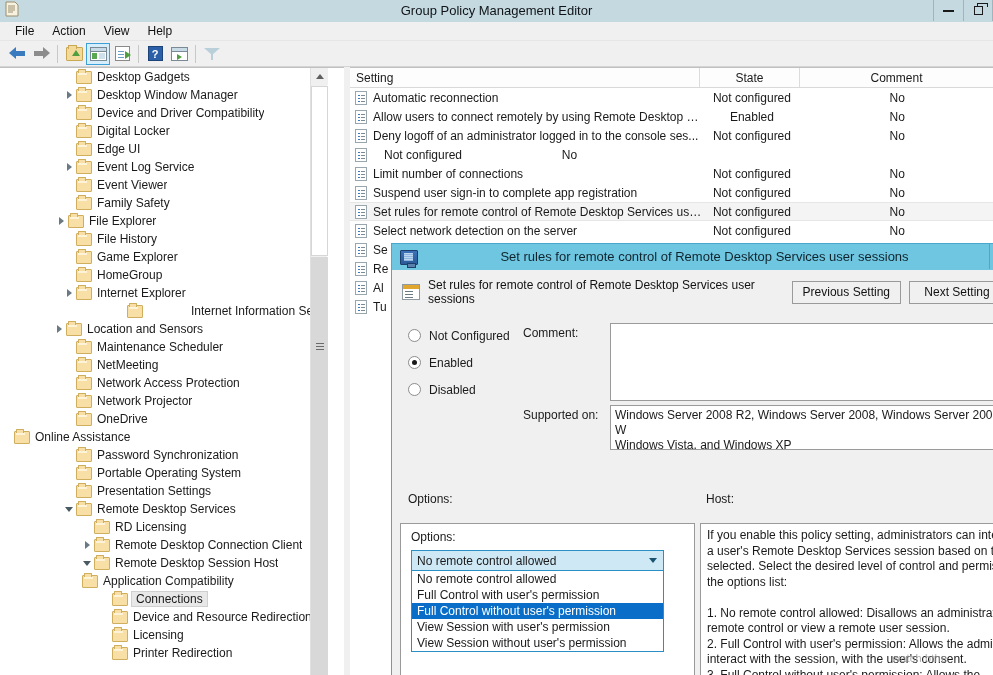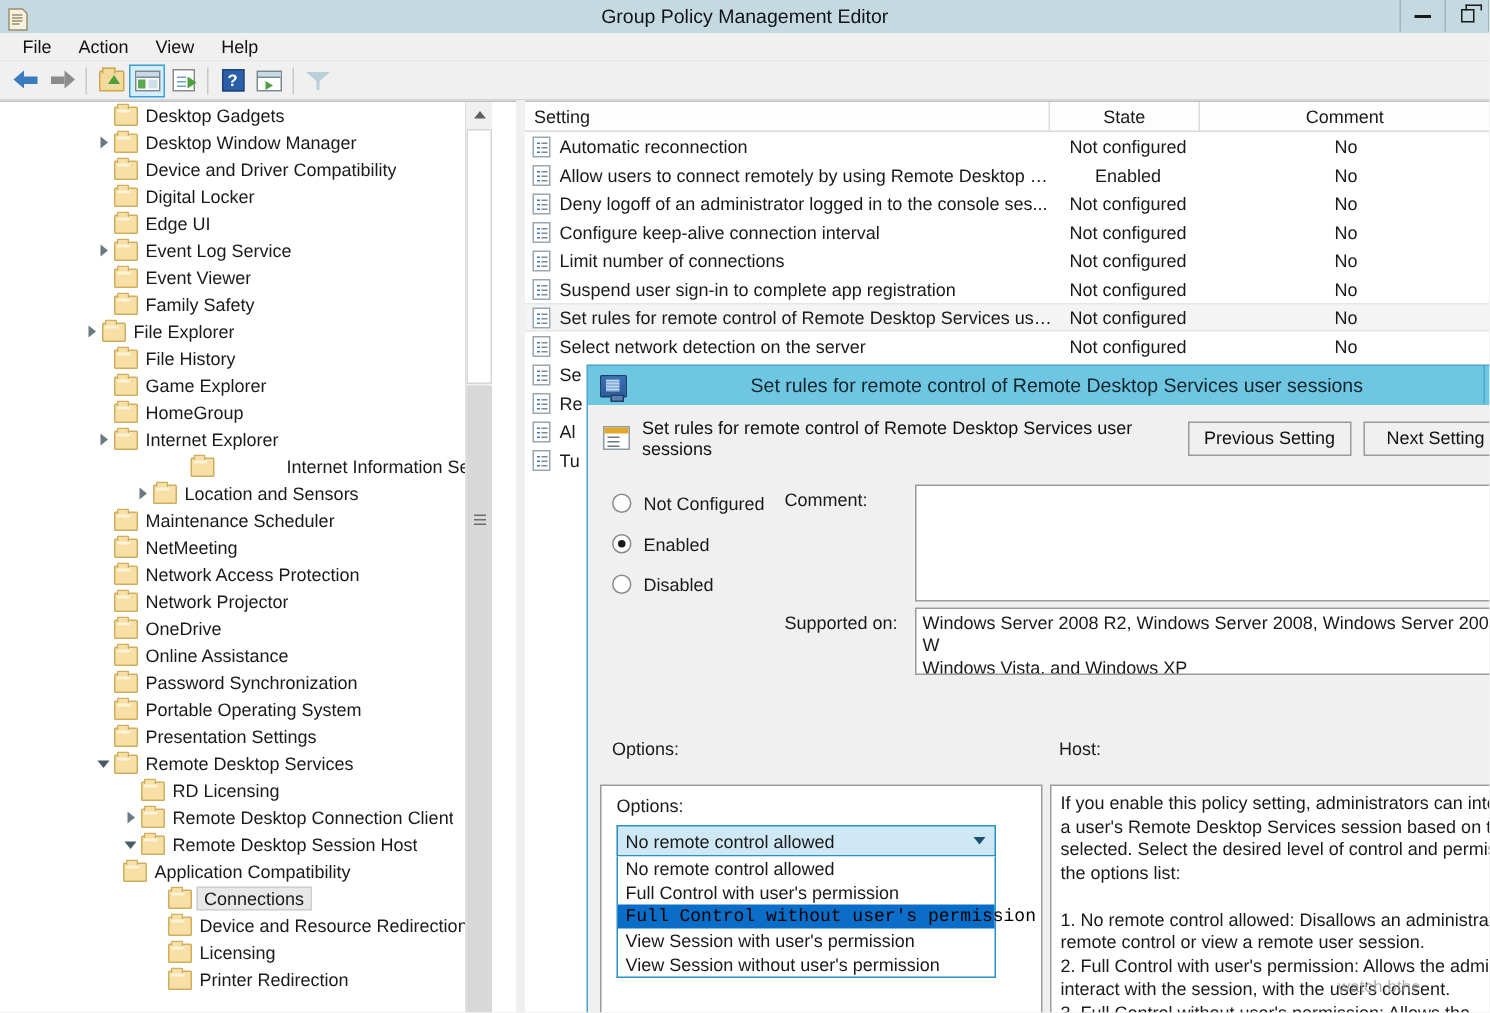--- a/index.html
+++ b/index.html
@@ -11,21 +11,21 @@
     font-size: 12px;
     background: #f0f0f0;
     color: #1a1a1a;
   }
   #app { position: relative; width: 993px; height: 675px; overflow: hidden; background:#f0f0f0; }
 
   
   .titlebar {
     position: absolute; top: 0; left: 0; width: 993px; height: 22px;
     background: #c5d9e0;
-    display: flex; align-items: flex-end;
+    display: flex; align-items: flex-start;
   }
   .titlebar-icon { width: 18px; height: 18px; margin-left: 3px; position: relative; }
   .titlebar-text {
     position: absolute; left: 0; width: 993px; text-align: center;
     font-size: 13px; color: #101418; line-height: 22px;
   }
   .win-buttons { position: absolute; right: 0; top: 0; height: 22px; display: flex; }
   .win-btn {
     width: 30px; height: 21px; border-left: 1px solid #9fb4bc;
     display: flex; align-items: center; justify-content: center;
@@ -254,21 +254,21 @@
   .combo .val { flex: 1; padding-left: 5px; font-size: 12px; }
   .combo .chev {
     width: 20px; height: 19px; display: flex; align-items: center; justify-content: center;
   }
   .chev-dn { width:0;height:0; border-left:4px solid transparent; border-right:4px solid transparent; border-top:5px solid #19536f; }
   .combo-list {
     position: absolute; left: 10px; top: 47px; width: 253px;
     background: #fff; border: 1px solid #2a8fc4; border-top: none;
   }
   .combo-opt { height: 16px; line-height: 16px; font-size: 12px; padding-left: 5px; white-space: nowrap; }
-  .combo-opt.sel { background: #0a6ec8; color: #000000; font-family: Liberation Mono, monospace; }
+  .combo-opt.sel { background: #0a6ec8; color: #ffffff; }
 
   .help-box {
     position: absolute; left: 308px; top: 253px; width: 310px; height: 181px;
     background: #fff; border: 1px solid #9a9a9a; overflow: hidden;
   }
   .help-text {
     font-size: 12px; line-height: 15.5px; padding: 4px 6px;
     white-space: pre-wrap; width: 360px;
   }
   .watermark {
@@ -422,21 +422,21 @@
             <span class="tri"></span>
           </span>
           <span class="folder"></span>
           <span class="label">Internet Explorer</span>
         </div>
         <div class="tree-row" style="padding-left: 70px; gap: 43px;">
           <span class="expander"></span>
           <span class="folder"></span>
           <span class="label">Internet Information Services</span>
         </div>
-        <div class="tree-row" style="padding-left: 88px;">
+        <div class="tree-row" style="padding-left: 52px;">
           <span class="expander">
             <span class="tri"></span>
           </span>
           <span class="folder"></span>
           <span class="label">Location and Sensors</span>
         </div>
         <div class="tree-row" style="padding-left: 62px;">
           <span class="expander"></span>
           <span class="folder"></span>
           <span class="label">Maintenance Scheduler</span>
@@ -454,21 +454,21 @@
         <div class="tree-row" style="padding-left: 62px;">
           <span class="expander"></span>
           <span class="folder"></span>
           <span class="label">Network Projector</span>
         </div>
         <div class="tree-row" style="padding-left: 62px;">
           <span class="expander"></span>
           <span class="folder"></span>
           <span class="label">OneDrive</span>
         </div>
-        <div class="tree-row" style="padding-left: 62px;">
+        <div class="tree-row" style="">
           <span class="expander"></span>
           <span class="folder"></span>
           <span class="label">Online Assistance</span>
         </div>
         <div class="tree-row" style="padding-left: 62px;">
           <span class="expander"></span>
           <span class="folder"></span>
           <span class="label">Password Synchronization</span>
         </div>
         <div class="tree-row" style="padding-left: 62px;">
@@ -597,21 +597,20 @@
         </div>
         <div class="list-row">
           <span class="ic-policy">
             <i class="b" style="top:3px"></i>
             <i style="top:3px;left:5px;width:4px"></i>
             <i class="b" style="top:6px"></i>
             <i style="top:6px;left:5px;width:4px"></i>
             <i class="b" style="top:9px"></i>
             <i style="top:9px;left:5px;width:4px"></i>
           </span>
-          <span class="lr-name">Configure keep-alive connection interval</span>
           <span class="lr-state">Not configured</span>
           <span class="lr-comment">No</span>
         </div>
         <div class="list-row">
           <span class="ic-policy">
             <i class="b" style="top:3px"></i>
             <i style="top:3px;left:5px;width:4px"></i>
             <i class="b" style="top:6px"></i>
             <i style="top:6px;left:5px;width:4px"></i>
             <i class="b" style="top:9px"></i>

